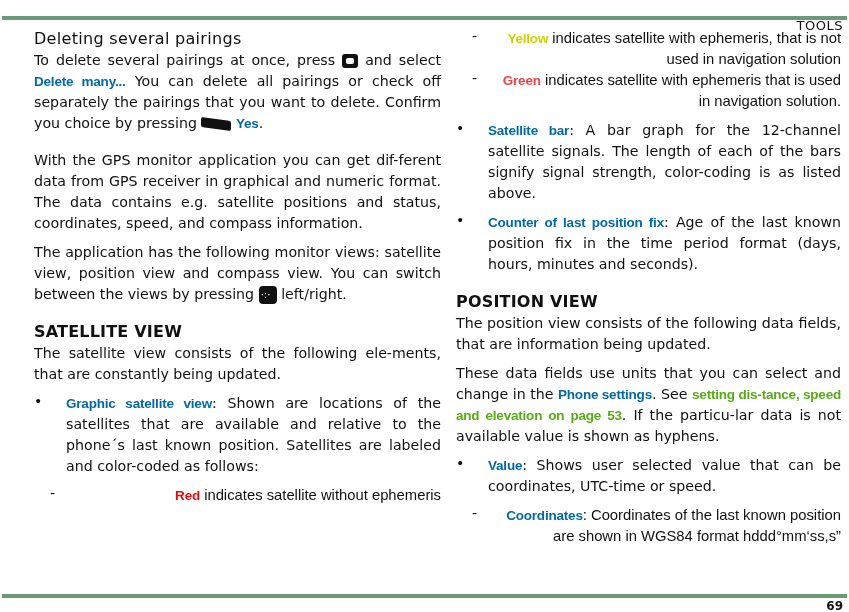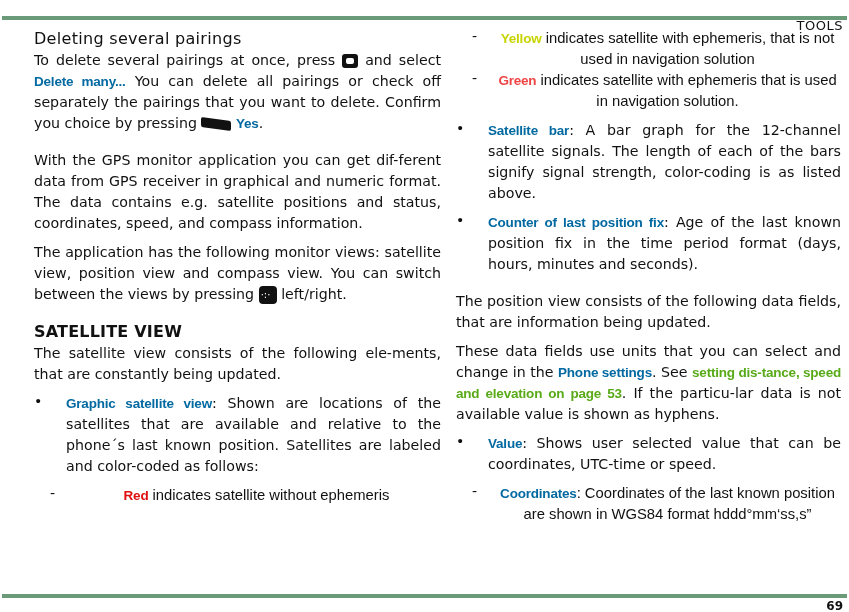--- a/index.html
+++ b/index.html
@@ -23,21 +23,21 @@
   .gap-md { height: 16px; }
   .hl { font-family: "Liberation Sans", sans-serif; font-weight: bold; color: #0369a1; font-size: 13.5px; letter-spacing: -0.2px; }
   .hl-red { color: #e01010; }
   .hl-yellow { color: #c8d400; }
   .hl-green { color: #ef4444; }
   .hl-light { color: #58aa18; }
   .bullet { position: relative; padding-left: 32px; }
   .bullet .dot { position: absolute; left: 0; top: 0; }
   .dash { position: relative; padding-left: 38px; margin-left: 0; }
   .dash .dashmark { position: absolute; left: 16px; top: 0; }
-  .dash p { text-align: center; font-family: "Liberation Sans", sans-serif; font-size: 14.8px; }
+  .dash p { text-align: right; font-family: "Liberation Sans", sans-serif; font-size: 14.8px; }
   .key { display: inline-block; vertical-align: middle; background: #111; }
   .key-square { width: 16px; height: 14px; border-radius: 3px; position: relative; }
   .key-square::after { content: ""; position: absolute; left: 4px; top: 4px; width: 8px; height: 6px; background: #fff; border-radius: 2px; }
   .key-soft { width: 30px; height: 10px; border-radius: 2px; transform: skewY(8deg); }
   .key-nav { width: 18px; height: 18px; border-radius: 4px; position: relative; }
   .key-nav::after { content: "·:·"; position: absolute; left: 2px; top: 0px; color: #fff; font-size: 10px; line-height: 18px; }
 </style>
 </head>
 <body>
 
@@ -91,20 +91,21 @@
   <div class="bullet">
     <span class="dot">•</span>
     <p><span class="hl">Satellite bar</span><span>: A bar graph for the 12-channel satellite signals. The length of each of the bars signify signal strength, color-coding is as listed above.</span></p>
   </div>
   <div class="gap-sm"></div>
   <div class="bullet">
     <span class="dot">•</span>
     <p><span class="hl">Counter of last position fix</span><span>: Age of the last known position fix in the time period format (days, hours, minutes and seconds).</span></p>
   </div>
   <div class="gap-md"></div>
+  <h3 class="h-caps">POSITION VIEW</h3>
   <p>The position view consists of the following data fields, that are information being updated.</p>
   <div class="gap-sm"></div>
   <p>
     <span>These data fields use units that you can select and change in the</span>
     <span class="hl">Phone settings</span><span>. See</span>
     <span class="hl hl-light">setting dis-tance, speed and elevation on page 53</span><span>. If the particu-lar data is not available value is shown as hyphens.</span>
   </p>
   <div class="gap-sm"></div>
   <div class="bullet">
     <span class="dot">•</span>

